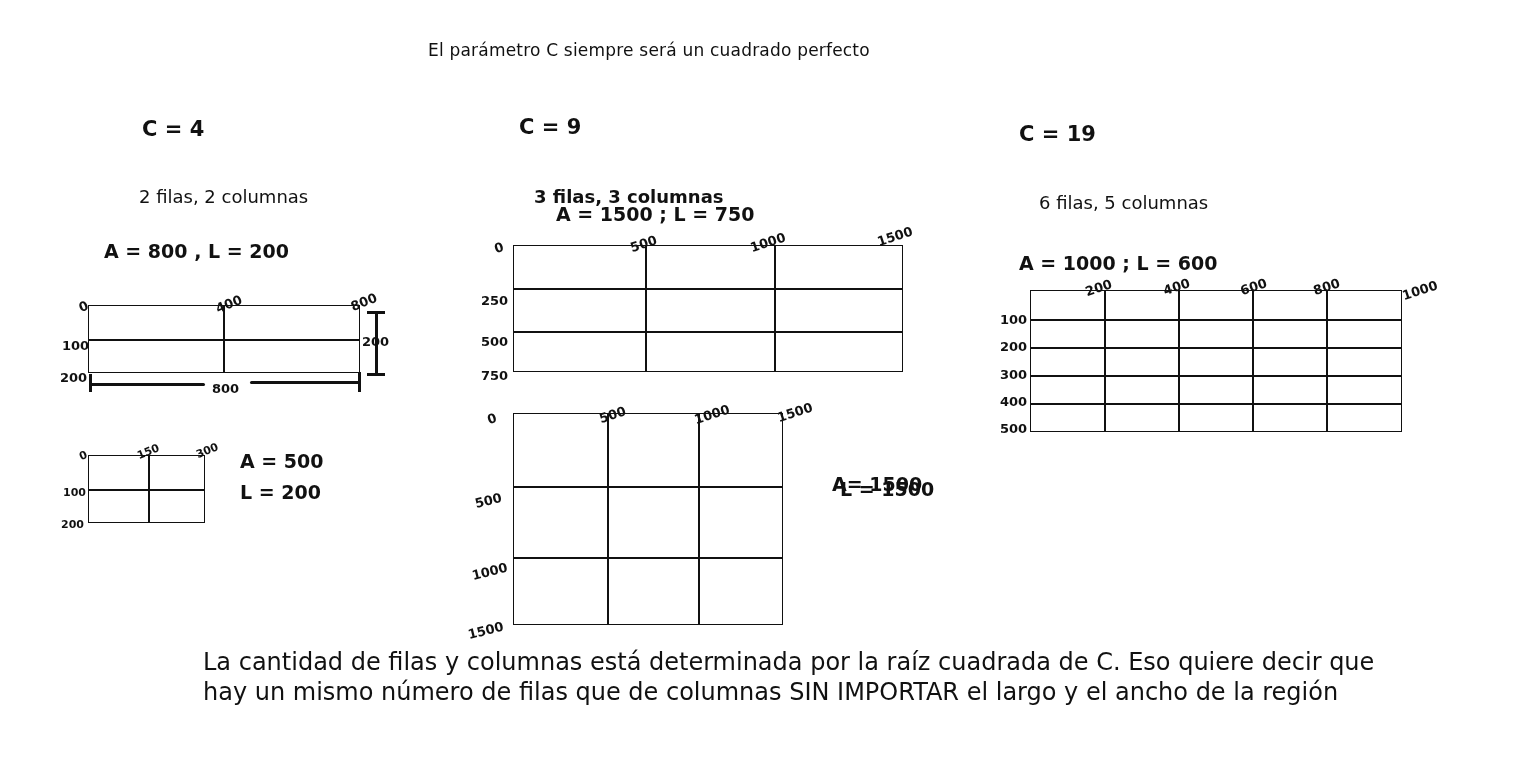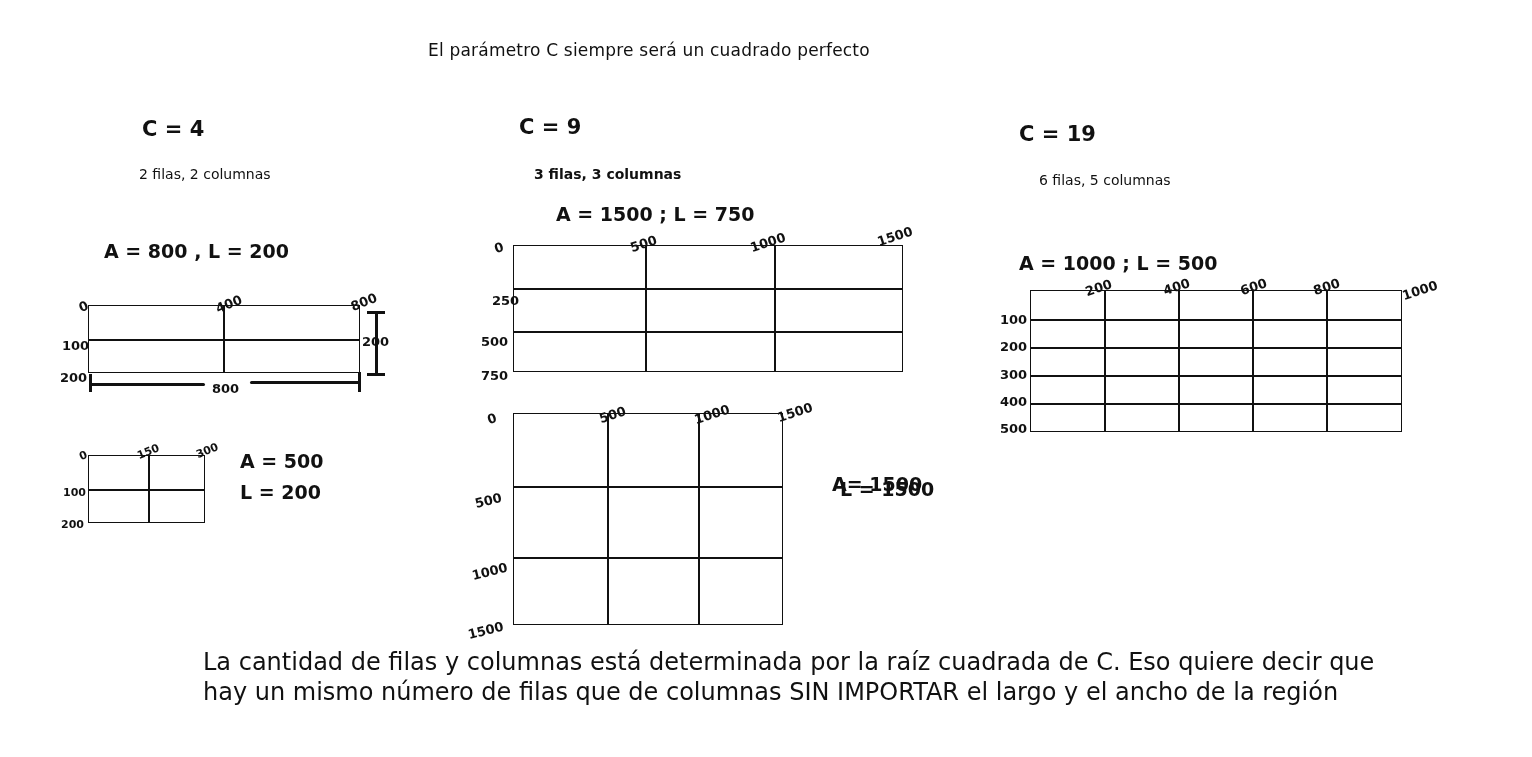--- a/index.html
+++ b/index.html
@@ -20,22 +20,23 @@
     font-size: 17px;
     letter-spacing: 0.2px;
     white-space: nowrap;
   }
   .c-label {
     font-size: 21px;
     font-weight: 600;
     white-space: nowrap;
   }
   .sub-label {
-    font-size: 14px;
+    font-size: 18px;
     white-space: nowrap;
+    margin-top: 20px;
   }
   .al-label {
     font-size: 19px;
     font-weight: 600;
     white-space: nowrap;
   }
   .tick {
     font-size: 13px;
     font-weight: 700;
     white-space: nowrap;
@@ -133,21 +134,21 @@
 <div class="grid" style="left:513px; top:245px; width:390px; height:127px;">
   <div class="vline" style="left:131px;"></div>
   <div class="vline" style="left:260px;"></div>
   <div class="hline" style="top:42px;"></div>
   <div class="hline" style="top:85px;"></div>
 </div>
 <div class="abs tick rot-b" style="left:497px; top:241px;">0</div>
 <div class="abs tick rot-b" style="left:633px; top:240px;">500</div>
 <div class="abs tick rot-b" style="left:753px; top:240px;">1000</div>
 <div class="abs tick rot-b" style="left:880px; top:234px;">1500</div>
-<div class="abs tick" style="left:492px; top:293px;">250</div>
+<div class="abs tick" style="left:481px; top:293px;">250</div>
 <div class="abs tick" style="left:481px; top:334px;">500</div>
 <div class="abs tick" style="left:481px; top:368px;">750</div>
 
 <div class="grid" style="left:513px; top:413px; width:270px; height:212px;">
   <div class="vline" style="left:93px;"></div>
   <div class="vline" style="left:184px;"></div>
   <div class="hline" style="top:72px;"></div>
   <div class="hline" style="top:143px;"></div>
 </div>
 <div class="abs tick rot-b" style="left:490px; top:412px;">0</div>
@@ -157,21 +158,21 @@
 <div class="abs tick rot-c" style="left:477px; top:496px;">500</div>
 <div class="abs tick rot-c" style="left:474px; top:568px;">1000</div>
 <div class="abs tick rot-c" style="left:470px; top:627px;">1500</div>
 
 <div class="abs al-label" style="left:832px; top:441px;margin-top:32px;">A= 1500</div>
 <div class="abs al-label" style="left:840px; top:478px;">L = 1500</div>
 
 <div class="abs c-label" style="left:1019px; top:122px;">C = 19</div>
 <div class="abs sub-label" style="left:1039px; top:172px;">6 filas, 5 columnas</div>
 
-<div class="abs al-label" style="left:1019px; top:252px;">A = 1000 ;  L = 500</div>
+<div class="abs al-label" style="left:1019px; top:252px;">A = 1000 ;  L = 600</div>
 
 <div class="grid" style="left:1030px; top:290px; width:372px; height:142px;">
   <div class="vline" style="left:73px;"></div>
   <div class="vline" style="left:147px;"></div>
   <div class="vline" style="left:221px;"></div>
   <div class="vline" style="left:295px;"></div>
   <div class="hline" style="top:28px;"></div>
   <div class="hline" style="top:56px;"></div>
   <div class="hline" style="top:84px;"></div>
   <div class="hline" style="top:112px;"></div>

